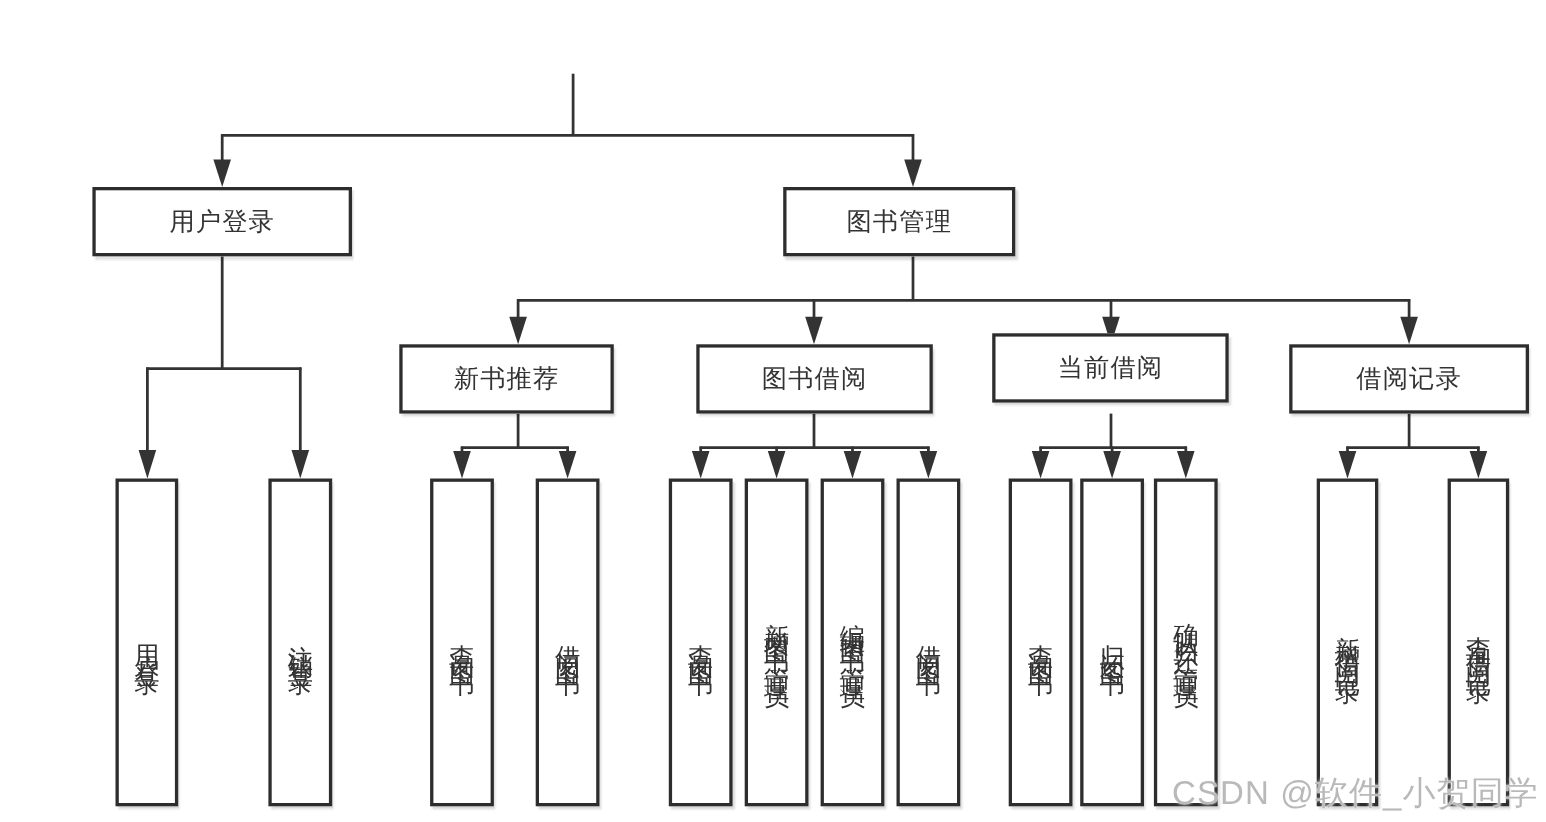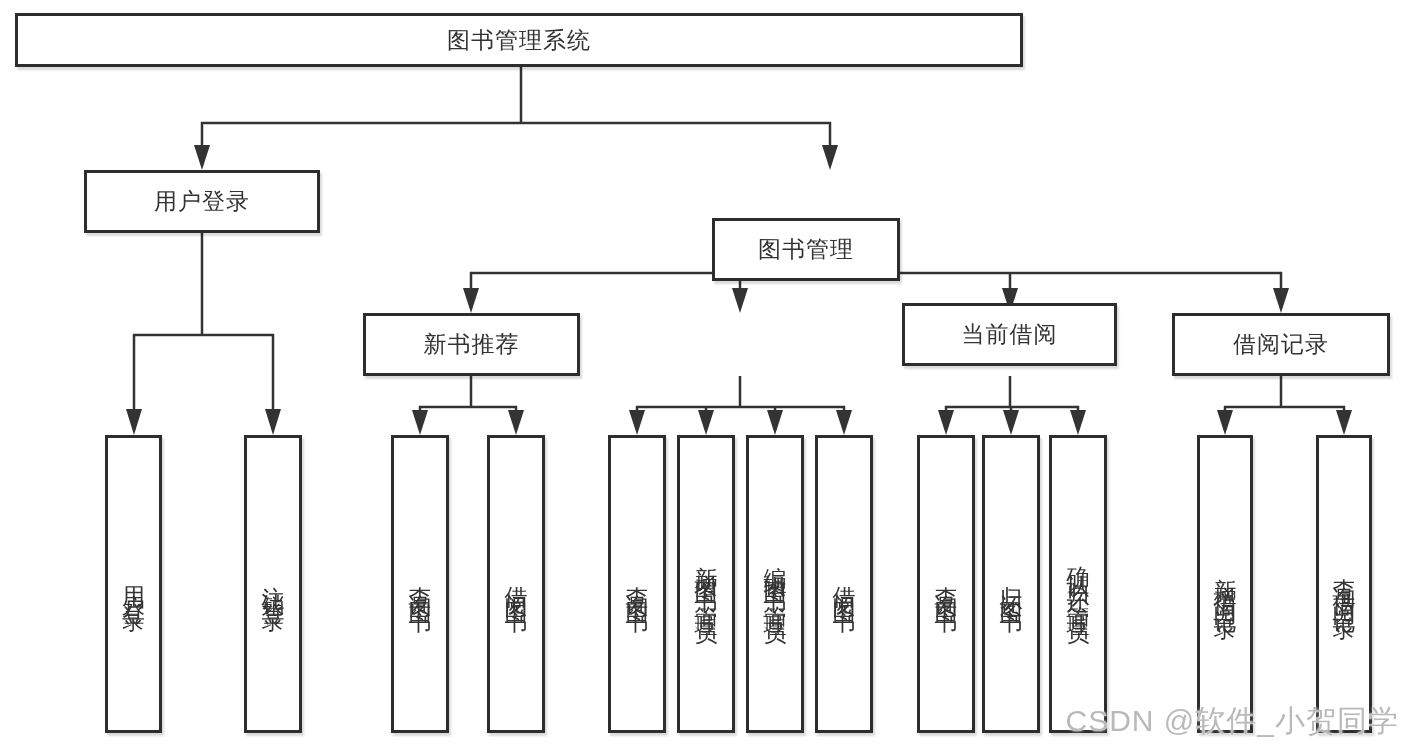--- a/index.html
+++ b/index.html
@@ -29,22 +29,22 @@
   .vbox .vtext{
     writing-mode:vertical-rl;
     text-orientation:mixed;
     font-size:23px;color:var(--text,#333333);
     letter-spacing:8px;line-height:1;
     white-space:nowrap;
   }
   
   .b-root   {left:15px;  top:13px;  width:1008px;height:54px;}
   .b-login  {left:84px;  top:170px; width:236px; height:63px;}
-  .b-mgmt   {left:712px; top:170px; width:188px; height:63px;margin-top:48px;}
-  .b-newrec {left:363px; top:313px; width:217px; height:63px;}
+  .b-mgmt   {left:712px; top:170px; width:211px; height:63px;}
+  .b-newrec {left:363px; top:313px; width:195px; height:63px;}
   .b-borrow {left:633px; top:313px; width:215px; height:63px;}
   .b-current{left:902px; top:303px; width:215px; height:63px;}
   .b-records{left:1172px;top:313px; width:218px; height:63px;}
   
   .v-login-user {left:105px; width:57px;}
   .v-logout     {left:244px; width:58px;}
   .v-nb-query   {left:391px; width:58px;}
   .v-nb-borrow  {left:487px; width:58px;}
   .v-bb-query   {left:608px; width:58px;}
   .v-bb-add     {left:677px; width:58px;}
@@ -122,34 +122,34 @@
     <polygon class="ar" points="1070,410 1086,410 1078,435"></polygon>
 
     <line class="ln" x1="1281" y1="376" x2="1281" y2="407"></line>
     <line class="ln" x1="1224" y1="407" x2="1345" y2="407"></line>
     <line class="ln" x1="1225" y1="406" x2="1225" y2="412"></line>
     <polygon class="ar" points="1217,410 1233,410 1225,435"></polygon>
     <line class="ln" x1="1344" y1="406" x2="1344" y2="412"></line>
     <polygon class="ar" points="1336,410 1352,410 1344,435"></polygon>
   </svg>
 
-  <div class="hbox b-root">
-    <span class="label">图书管理系统</span>
-  </div>
 
   <div class="hbox b-login">
     <span class="label">用户登录</span>
   </div>
   <div class="hbox b-mgmt">
     <span class="label">图书管理</span>
   </div>
 
   <div class="hbox b-newrec">
     <span class="label">新书推荐</span>
   </div>
+  <div class="hbox b-borrow">
+    <span class="label">图书借阅</span>
+  </div>
   <div class="hbox b-current">
     <span class="label">当前借阅</span>
   </div>
   <div class="hbox b-records">
     <span class="label">借阅记录</span>
   </div>
 
   <div class="vbox v-login-user">
     <span class="vtext">用户登录</span>
   </div>

